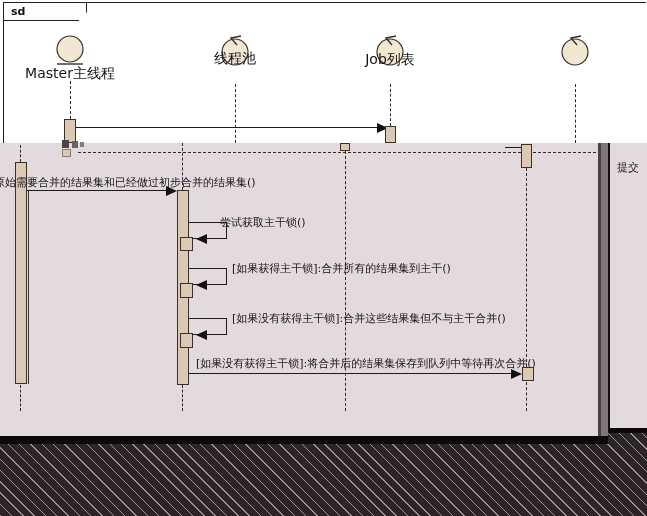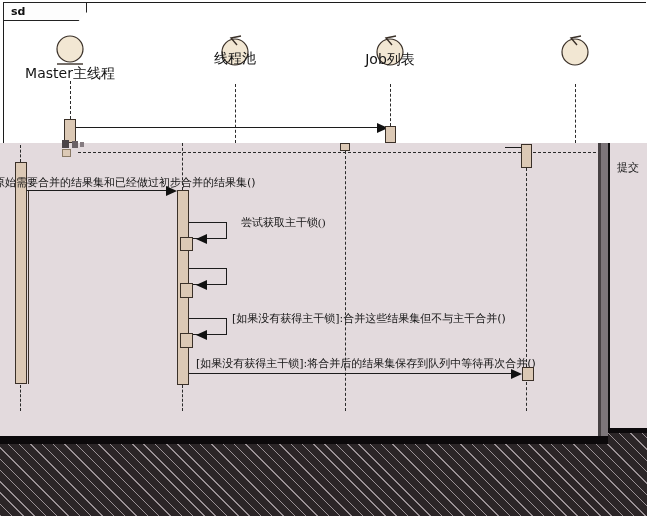--- a/index.html
+++ b/index.html
@@ -123,25 +123,26 @@
   <div class="vline" style="left:28px;top:190px;height:194px;background:#3a3028;"></div>
   <div class="act" style="left:177px;top:190px;width:12px;height:195px;"></div>
 
   <div class="lbl" style="left:-6px;top:176px;">原始需要合并的结果集和已经做过初步合并的结果集()</div>
   <div class="hline" style="left:27px;top:190px;width:139px;"></div>
   <div class="tri-r" style="left:166px;top:186px;"></div>
 
   <div class="loopbox" style="left:189px;top:222px;width:38px;height:17px;"></div>
   <div class="tri-l" style="left:196px;top:234px;"></div>
   <div class="act" style="left:180px;top:237px;width:13px;height:14px;"></div>
-  <div class="lbl" style="left:241px;top:216px;font-family:Liberation Serif, serif;">尝试获取主干锁()</div>
+  <div class="lbl" style="left:220px;top:216px;">尝试获取主干锁()</div>
 
   <div class="loopbox" style="left:189px;top:268px;width:38px;height:17px;"></div>
   <div class="tri-l" style="left:196px;top:280px;"></div>
   <div class="act" style="left:180px;top:283px;width:13px;height:15px;"></div>
+  <div class="lbl" style="left:232px;top:262px;">[如果获得主干锁]:合并所有的结果集到主干()</div>
 
   <div class="loopbox" style="left:189px;top:318px;width:38px;height:17px;"></div>
   <div class="tri-l" style="left:196px;top:330px;"></div>
   <div class="act" style="left:180px;top:333px;width:13px;height:15px;"></div>
   <div class="lbl" style="left:232px;top:312px;">[如果没有获得主干锁]:合并这些结果集但不与主干合并()</div>
 
   <div class="lbl" style="left:196px;top:357px;">[如果没有获得主干锁]:将合并后的结果集保存到队列中等待再次合并()</div>
   <div class="hline" style="left:189px;top:373px;width:323px;"></div>
   <div class="tri-r" style="left:511px;top:369px;"></div>
   <div class="act" style="left:522px;top:367px;width:12px;height:14px;"></div>

